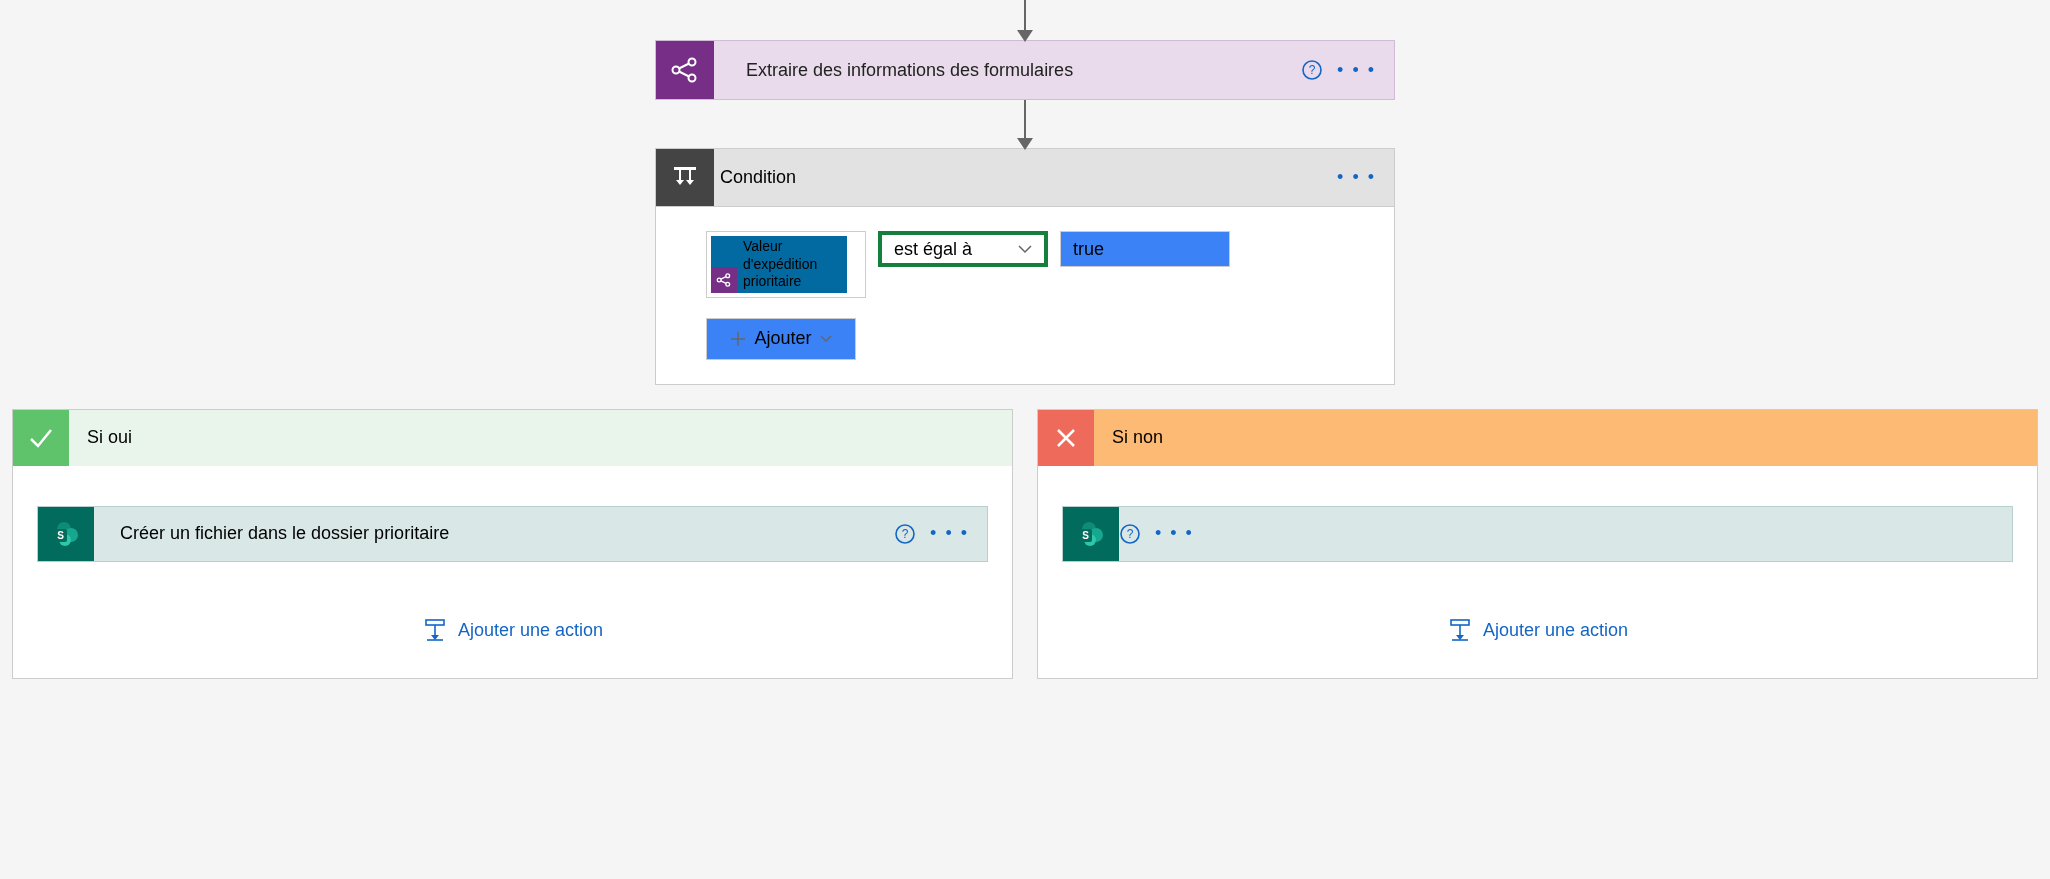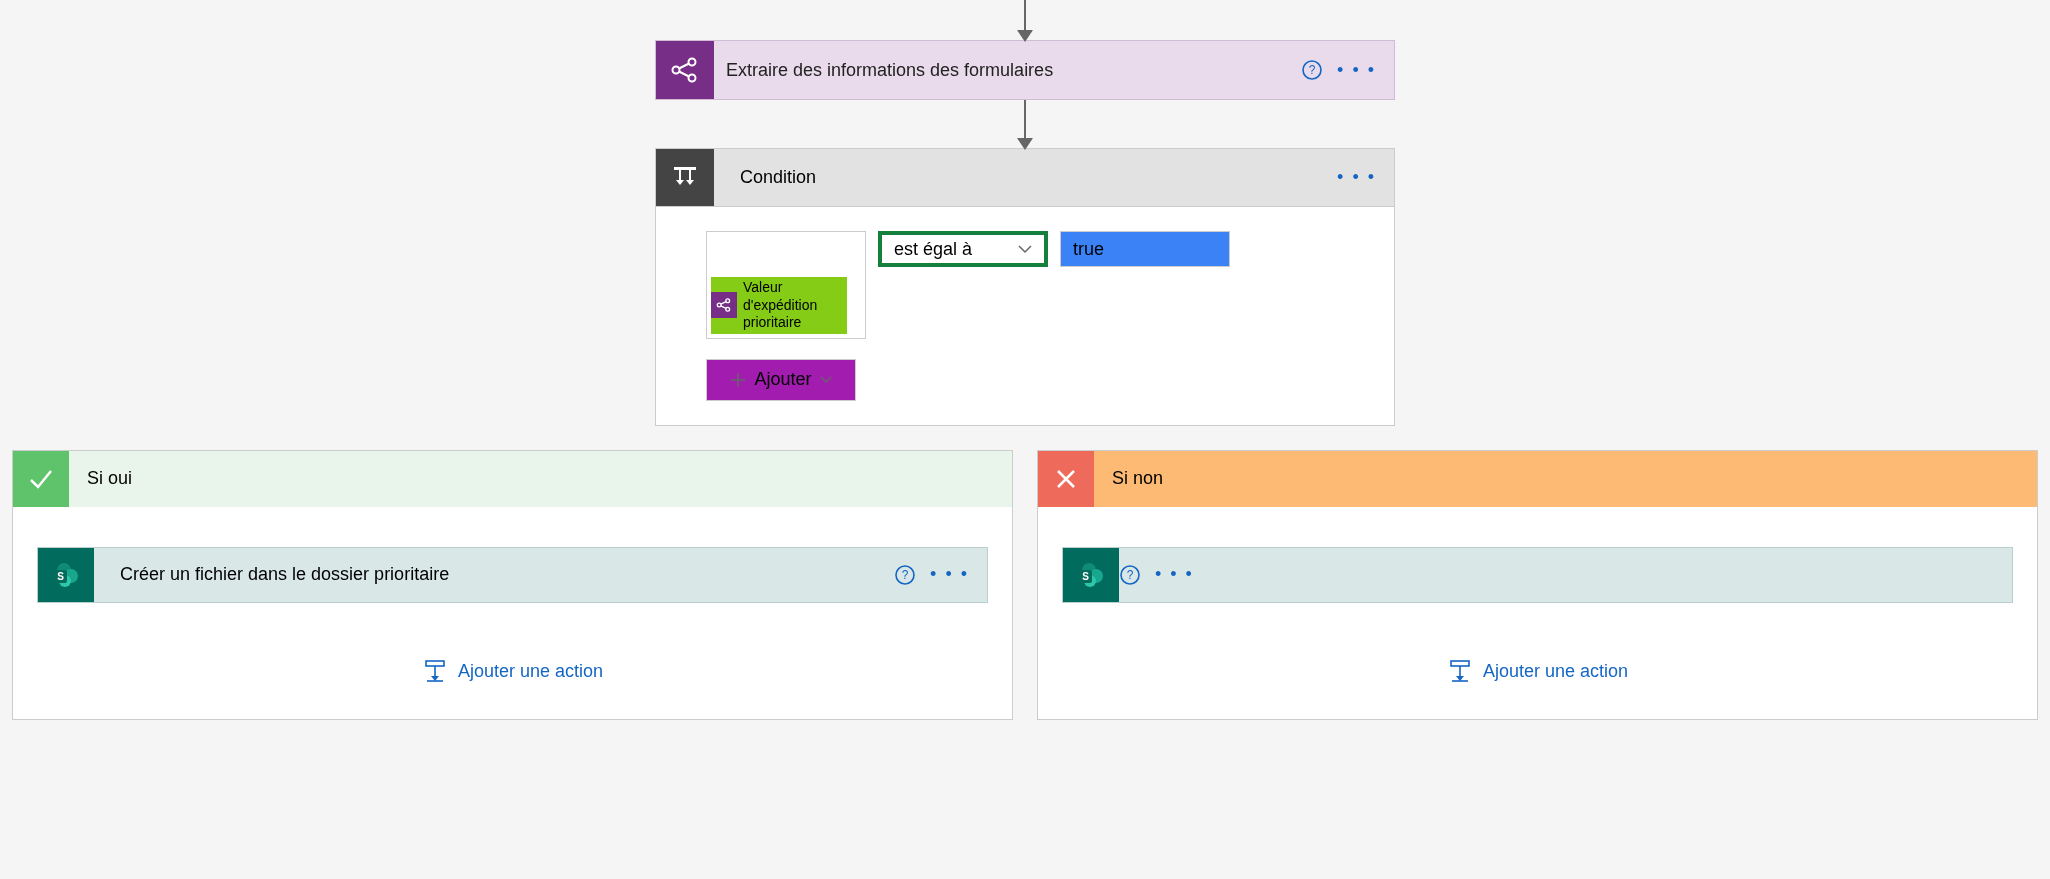--- a/index.html
+++ b/index.html
@@ -47,21 +47,21 @@
     width: 58px;
     height: 58px;
     background: #762e87;
     display: flex;
     align-items: center;
     justify-content: center;
     flex-shrink: 0;
   }
   .card-extract .title {
     flex: 1;
-    padding: 0 12px;
+    padding: 0 32px;
     color: #222;
   }
   .card-extract .help {
     color: #1466c5;
     margin-right: 14px;
     cursor: pointer;
   }
   .card-extract .dots {
     color: #1466c5;
     margin-right: 18px;
@@ -85,21 +85,21 @@
   }
   .cond-header .iconbox {
     width: 58px;
     height: 57px;
     background: #444;
     display: flex;
     align-items: center;
     justify-content: center;
     flex-shrink: 0;
   }
-  .cond-header .title { flex:1; padding:0 26px; }
+  .cond-header .title { flex:1; padding:0 6px; }
   .cond-header .dots {
     color: #1466c5;
     margin-right: 18px;
     letter-spacing: 2px;
     cursor: pointer;
   }
   .cond-body {
     padding: 24px 50px 24px 50px;
   }
   .cond-row {
@@ -108,24 +108,23 @@
     align-items: flex-start;
   }
   .cond-token-wrap {
     border: 1px solid #ccc;
     padding: 4px;
     display: flex;
     min-width: 160px;
   }
   .cond-token {
     display: flex;
-    align-items: center;
-    background: #84cc16;
+    align-items: flex-end;
+    background: #0369a1;
     min-height: 52px;
-    margin-top: 41px;
   }
   .cond-token .sm-icon {
     width: 26px;
     height: 26px;
     background: #762e87;
     flex-shrink: 0;
     display:flex;align-items:center;justify-content:center;
   }
   .cond-token .lbl {
     font-size: 14px;
@@ -149,21 +148,21 @@
     height: 36px;
     width: 170px;
     display: flex;
     align-items: center;
     padding: 0 12px;
     background: #3b82f6;
   }
   .cond-add {
     margin-top: 20px;
     border: 1px solid #ccc;
-    background: #a21caf;
+    background: #3b82f6;
     height: 42px;
     width: 150px;
     display: flex;
     align-items: center;
     justify-content: center;
     gap: 8px;
     cursor: pointer;
   }
 
   

